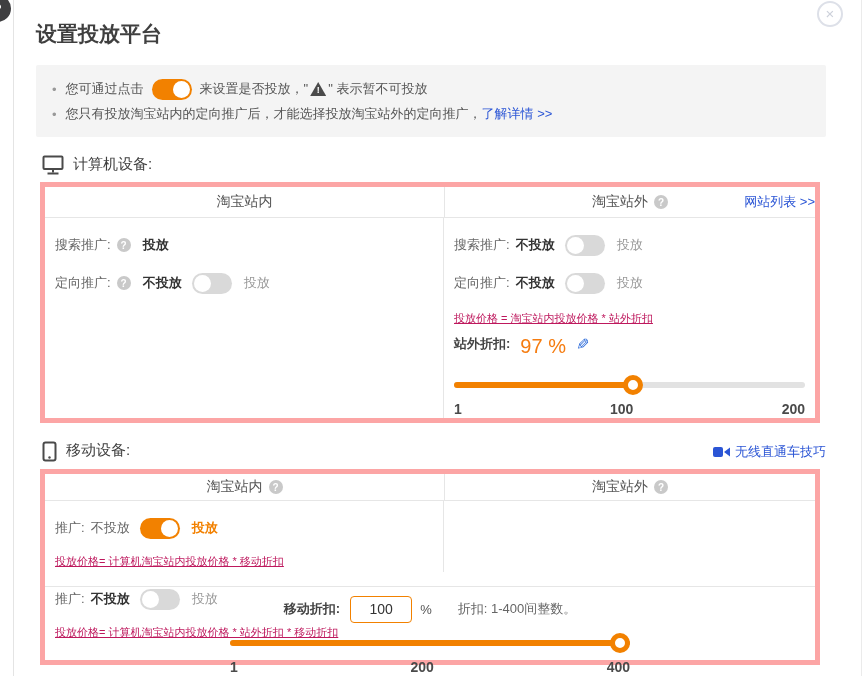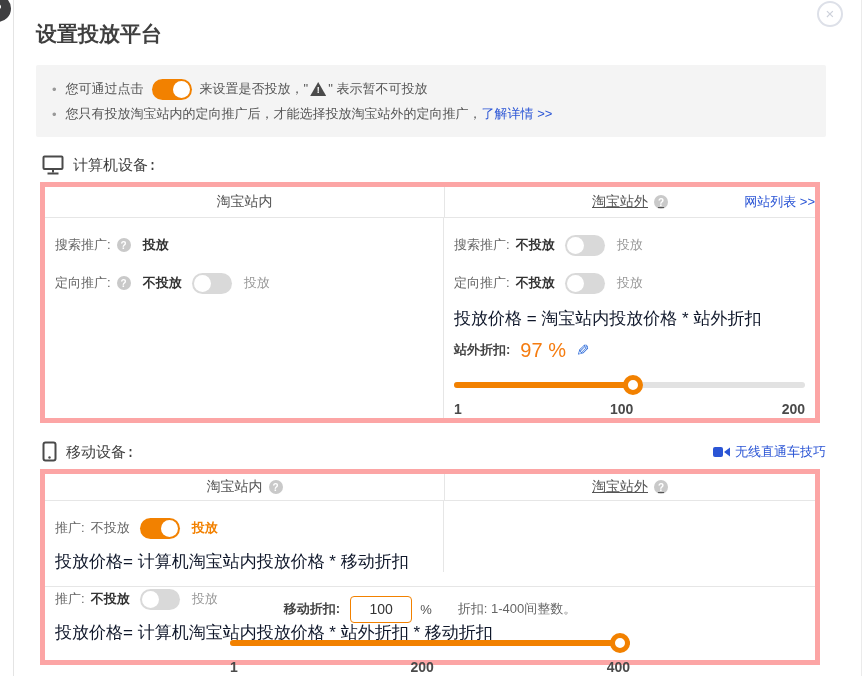--- a/index.html
+++ b/index.html
@@ -32,51 +32,51 @@
   .toggle{width:40px;height:21px;border-radius:11px;position:relative;display:inline-block;cursor:pointer;flex:none;}
   .toggle .knob{position:absolute;top:2px;width:17px;height:17px;border-radius:50%;background:#fff;}
   .toggle.on{background:#f28100;}
   .toggle.on .knob{right:2px;}
   .toggle.off{background:#d9d9d9;}
   .toggle.off .knob{left:2px;}
   .notice .toggle{margin:0 8px;}
 
   
   .section-head{display:flex;align-items:center;justify-content:space-between;margin-top:18px;margin-left:6px;margin-bottom:7px;}
-  .section-head .left{display:flex;align-items:flex-end;font-family:Liberation Mono, monospace;}
+  .section-head .left{display:flex;align-items:flex-start;}
   .section-title{font-size:15px;color:#404040;margin-left:9px;}
   .dev-icon{display:inline-flex;}
   .tips-link{display:flex;align-items:center;font-size:13px;}
   .tips-link svg{margin-right:5px;}
 
   
   .dev-table{margin-left:4px;width:780px;border:5px solid #fca5a5;box-sizing:border-box;background:#fff;}
   .dt-header{display:flex;border-bottom:1px solid #e6e6e6;height:30px;}
   .dt-header .hcol{display:flex;align-items:center;justify-content:center;font-size:14px;color:#555;position:relative;}
   .hcol-left{width:399px;border-right:1px solid #e6e6e6;}
-  .hcol-right{flex:1;text-decoration:underline;}
+  .hcol-right{flex:1;}
   .hdr-link{position:absolute;right:0;top:50%;transform:translateY(-50%);font-size:13px;}
   .dt-body{display:flex;}
   .bcol-left{width:399px;border-right:1px solid #e6e6e6;box-sizing:border-box;}
   .bcol-right{flex:1;}
   .computer .dt-body{height:200px;}
 
   .row{display:flex;align-items:center;height:38px;padding:0 10px;font-size:13px;color:#666;}
   .row.first{margin-top:8px;}
   .help{width:14px;height:14px;border-radius:50%;background:#c9c9c9;color:#fff;font-size:10px;
     font-weight:bold;display:inline-flex;align-items:center;justify-content:center;margin:0 6px;flex:none;}
   .hcol .help{margin-left:6px;margin-right:0;}
   .val-bold{font-weight:bold;color:#333;margin-left:6px;}
   .off-label{font-weight:bold;color:#333;margin:0 10px 0 6px;}
   .on-label{color:#999;margin-left:12px;}
   .off-label-plain{color:#666;margin:0 10px 0 6px;}
   .on-label-active{color:#f28100;font-weight:bold;margin-left:12px;}
 
-  .formula{padding:0 10px;font-size:17px;color:#0f172a;margin-top:5px;height:22px;display:flex;align-items:center;}
-  .discount-line{display:flex;align-items:center;padding:0 10px;margin-top:6px;height:30px;}
+  .formula{padding:0 10px;font-size:11px;color:#be185d;margin-top:5px;height:22px;display:flex;align-items:center;text-decoration:underline;}
+  .discount-line{display:flex;align-items:flex-start;padding:0 10px;margin-top:6px;height:30px;}
   .discount-label{font-size:13px;font-weight:bold;color:#444;}
   .discount-value{font-size:20px;color:#f57c10;margin:0 10px 0 10px;}
   .edit-icon{color:#2b6ad9;font-size:16px;cursor:pointer;transform:scaleX(-1);display:inline-block;}
 
   .slider-wrap{padding:0 10px;}
   .slider{position:relative;height:20px;margin-top:10px;}
   .slider .track{position:absolute;left:0;right:0;top:7px;height:6px;border-radius:3px;background:#e2e2e2;}
   .slider .fill{position:absolute;left:0;top:7px;height:6px;border-radius:3px;background:#f28100;}
   .slider .handle{position:absolute;top:0;width:20px;height:20px;border-radius:50%;background:#fff;
     border:5px solid #f28100;box-sizing:border-box;cursor:pointer;}

